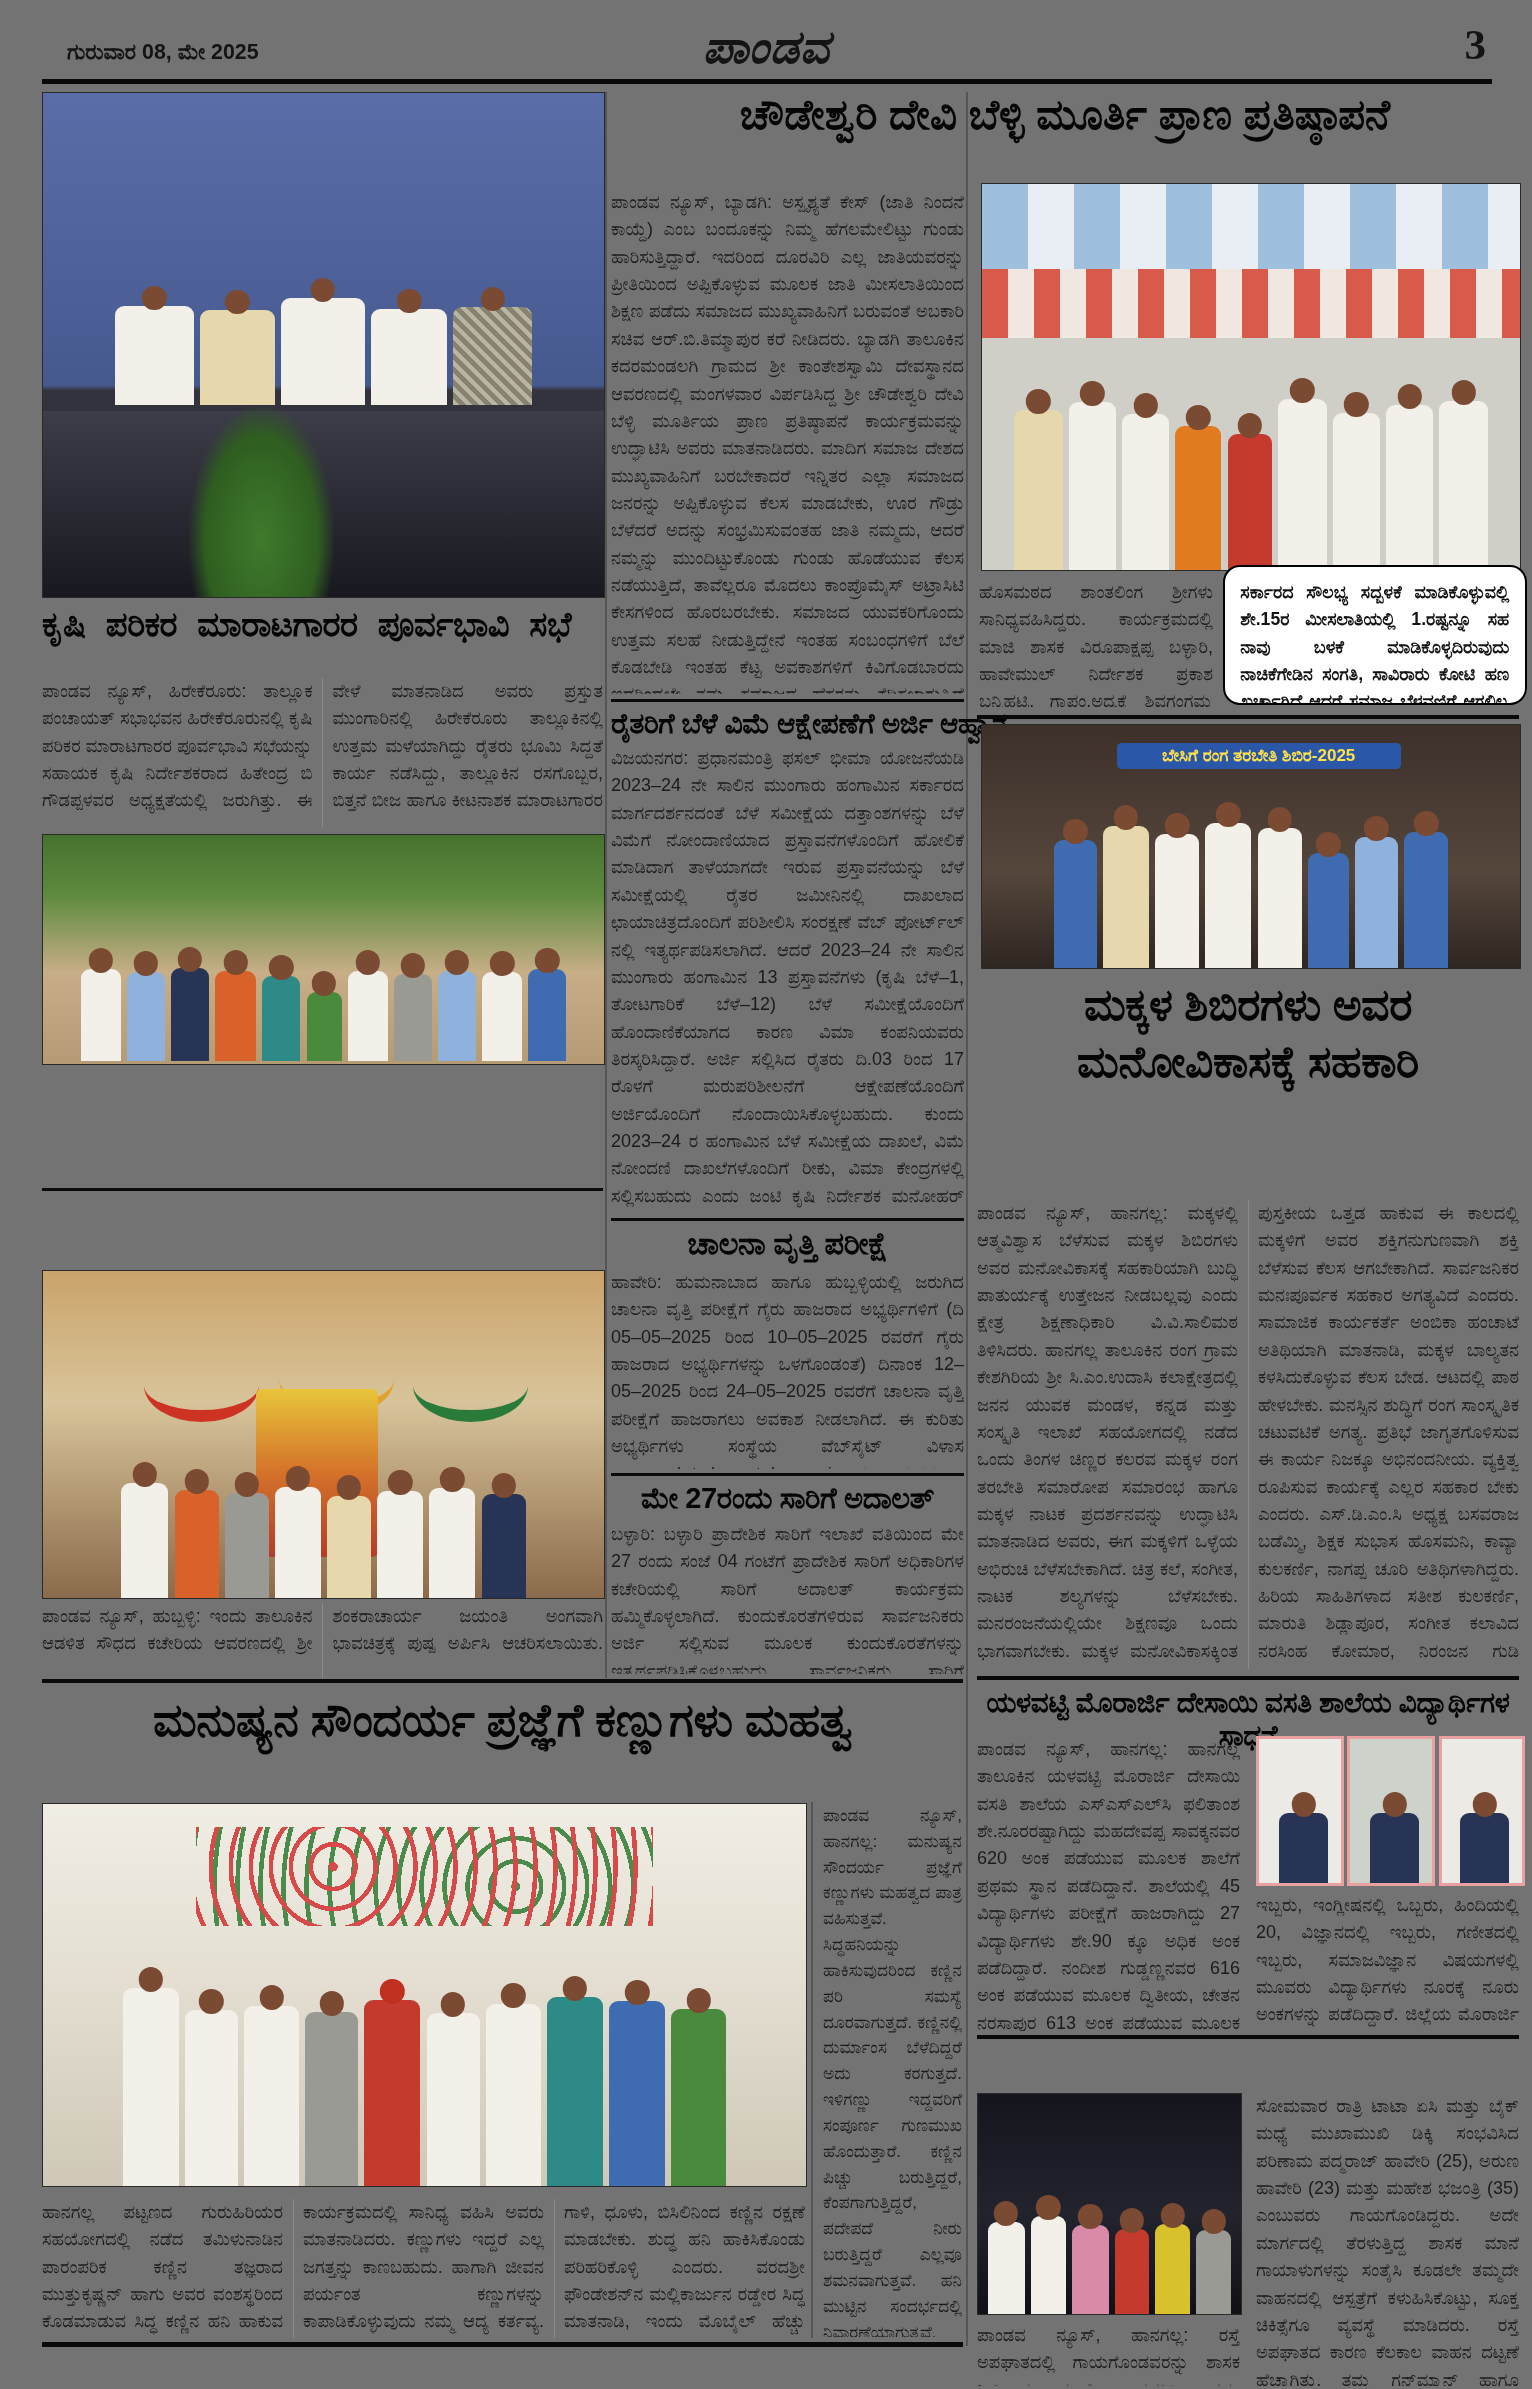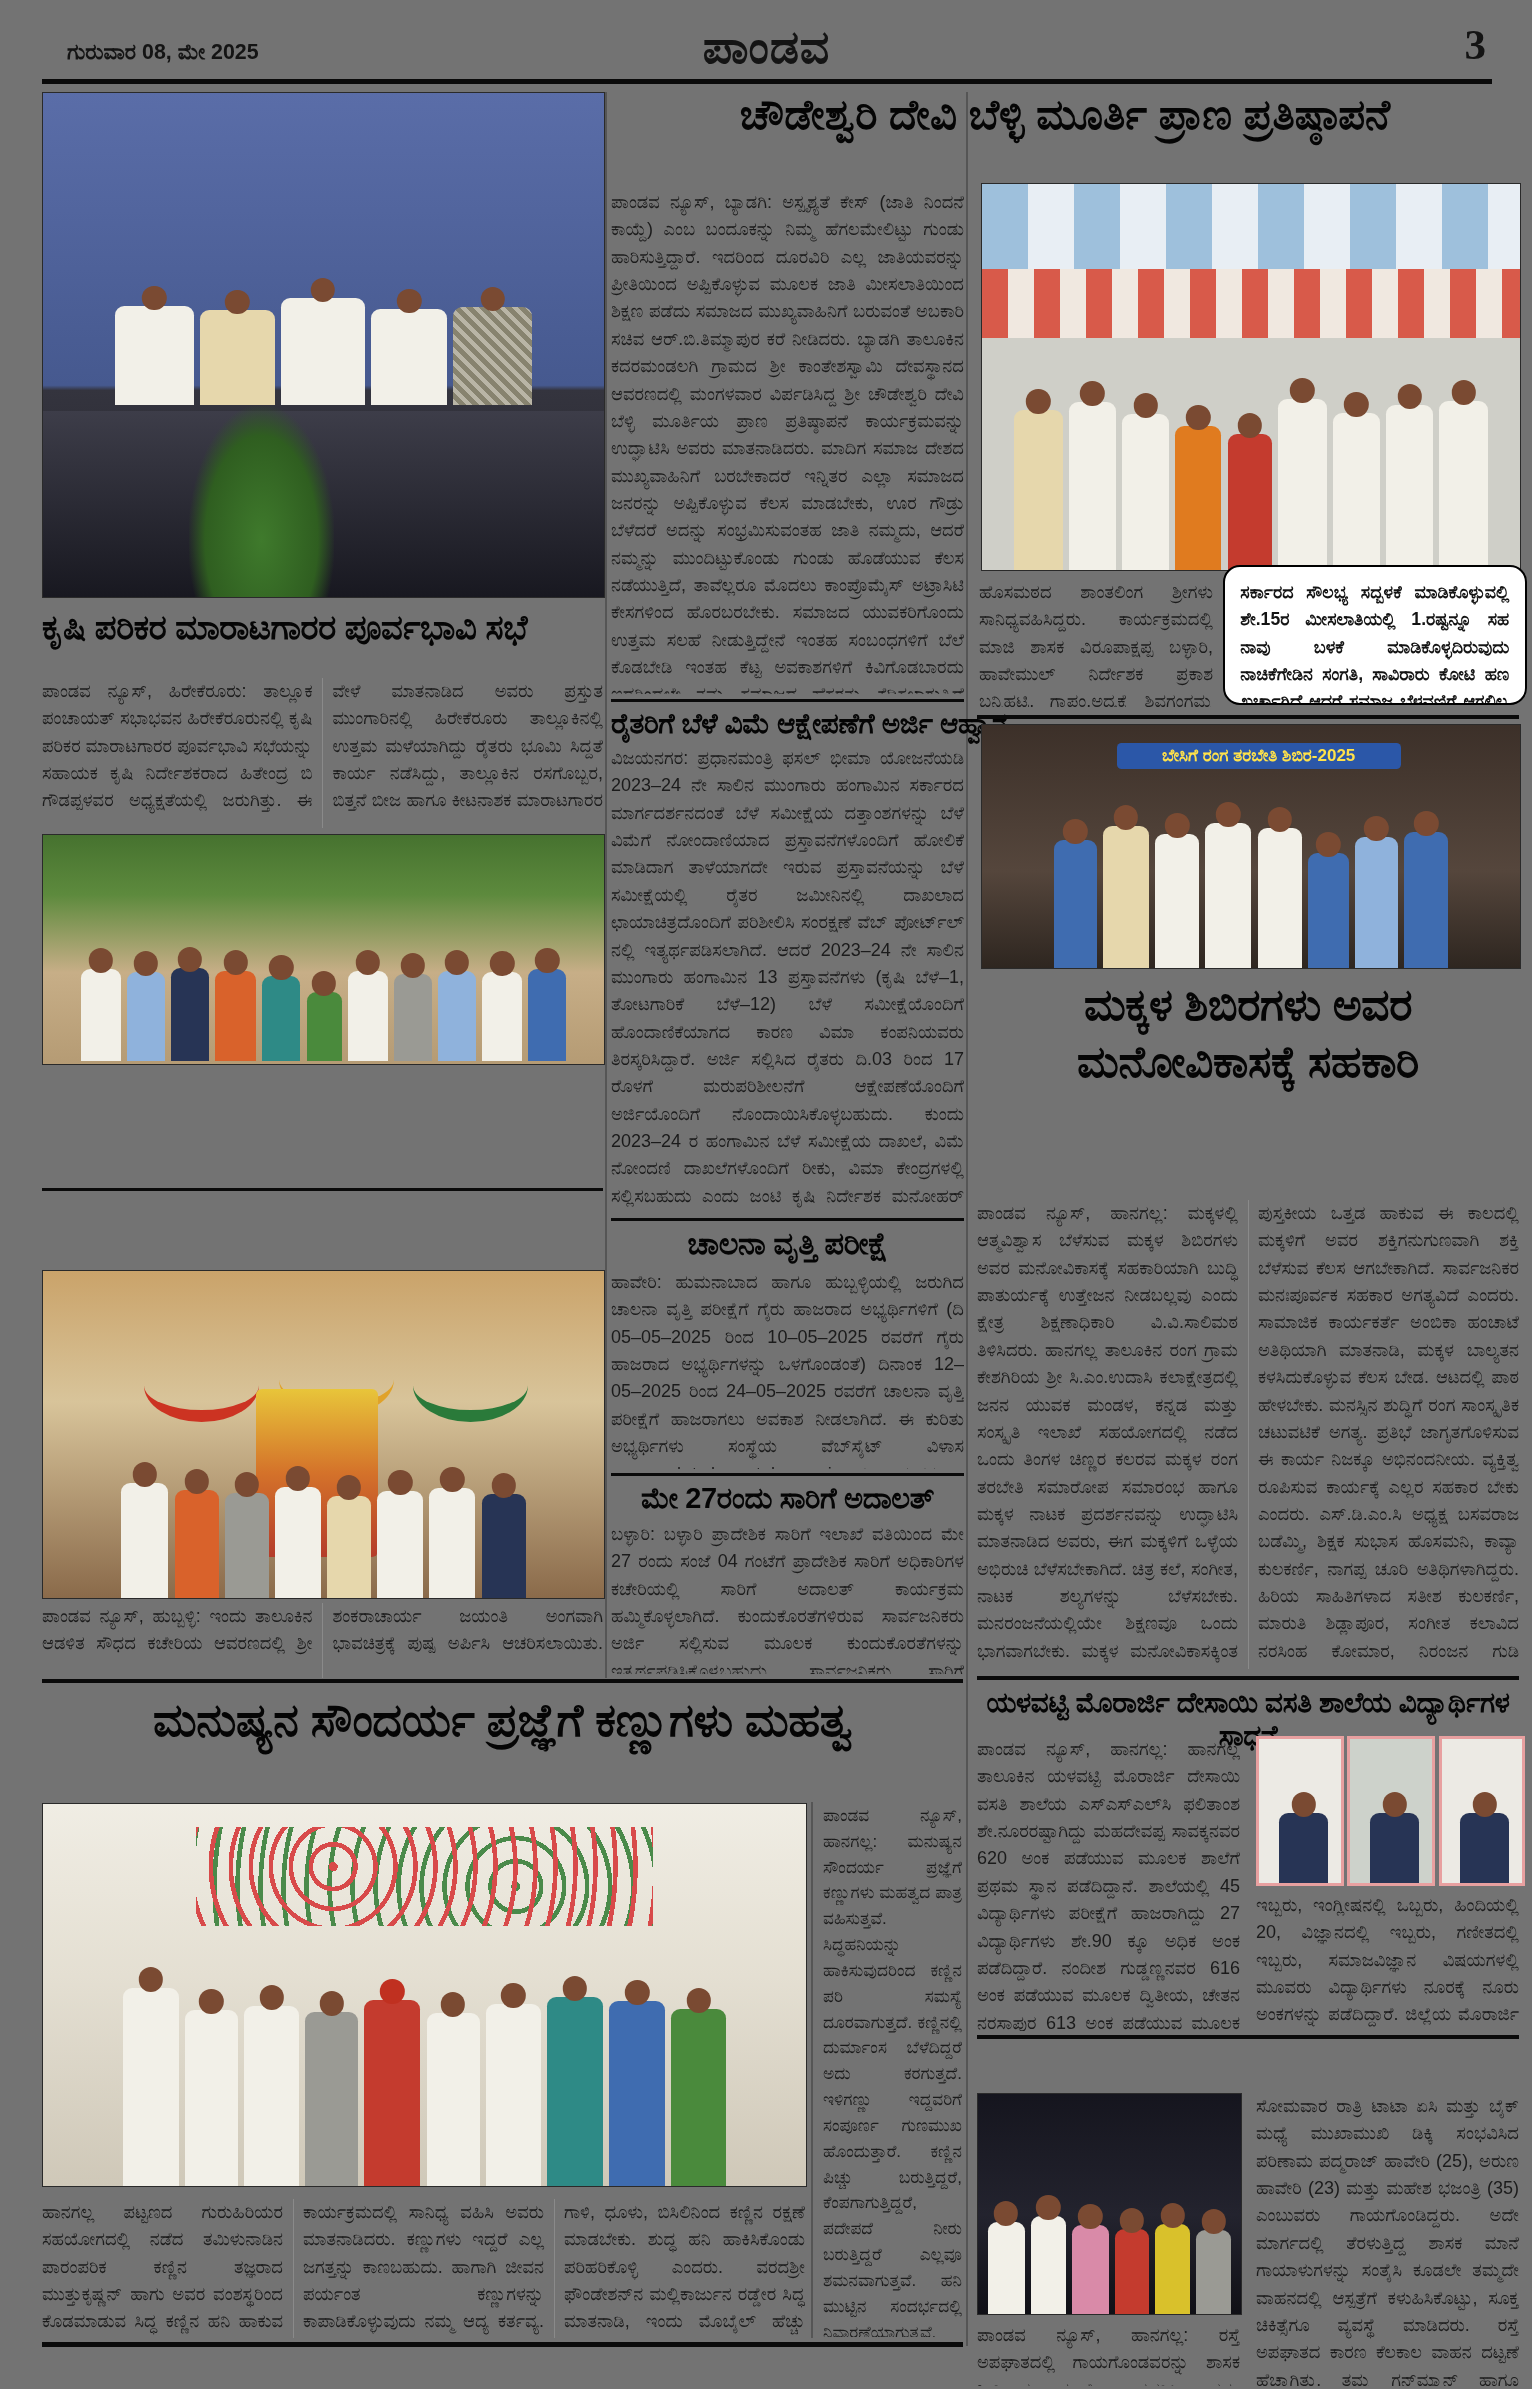--- a/index.html
+++ b/index.html
@@ -37,41 +37,41 @@
   .pagenum{font-family:"Liberation Serif","DejaVu Serif",serif;font-weight:700;font-size:43px;}
   .date{font-weight:700;font-size:21.4px;}
   .center{text-align:center;}
 </style>
 </head>
 <body>
 
 <div id="page">
 
   <div class="abs date" style="left:67px;top:40px;">ಗುರುವಾರ 08, ಮೇ 2025</div>
-  <div class="abs masthead center" style="left:0;right:0;top:20px;">ಪಾಂಡವ</div>
+  <div class="abs masthead center" style="left:0;right:0;top:20px;font-style:italic;">ಪಾಂಡವ</div>
   <div class="abs pagenum" style="right:47px;top:20px;">3</div>
   <div class="rule" style="left:42px;top:79px;width:1450px;height:5.3px;"></div>
 
   <div class="vrule" style="left:605px;top:92px;height:1586px;"></div>
   <div class="vrule" style="left:966px;top:92px;height:2254px;"></div>
   <div class="vrule" style="left:811px;top:1802px;height:536px;"></div>
 
   <div class="photo" style="left:42px;top:92px;width:561px;height:504px;background:linear-gradient(180deg,#5a6da8 0%,#46598f 58%,#34343e 59%,#22222b 100%);">
     <div class="prow" style="bottom:38%;">
       <span class="pr w" style="width:79px;height:99px;"></span>
       <span class="pr cream" style="width:75px;height:95px;"></span>
       <span class="pr w" style="width:84px;height:107px;"></span>
       <span class="pr w" style="width:76px;height:96px;"></span>
       <span class="pr check" style="width:79px;height:98px;"></span>
     </div>
     <div class="ovl" style="left:0;right:0;bottom:0;height:37%;background:linear-gradient(180deg,#3d3d49,#181820);"></div>
     <div class="ovl" style="left:26%;bottom:0;width:145px;height:191px;background:radial-gradient(ellipse at 50% 70%,#3f7a2c 0%,#2f5e20 55%,transparent 72%);"></div>
   </div>
 
-  <div class="hl" style="left:42px;top:607px;width:561px;font-size:34px;">ಕೃಷಿ ಪರಿಕರ ಮಾರಾಟಗಾರರ ಪೂರ್ವಭಾವಿ ಸಭೆ</div>
+  <div class="hl" style="left:42px;top:607px;width:561px;font-size:34px;font-family:Liberation Mono, monospace;">ಕೃಷಿ ಪರಿಕರ ಮಾರಾಟಗಾರರ ಪೂರ್ವಭಾವಿ ಸಭೆ</div>
   <div class="body-txt cols2" style="left:42px;top:678px;width:561px;height:150px;">ಪಾಂಡವ ನ್ಯೂಸ್, ಹಿರೇಕೆರೂರು: ತಾಲ್ಲೂಕ ಪಂಚಾಯತ್ ಸಭಾಭವನ ಹಿರೇಕೆರೂರುನಲ್ಲಿ ಕೃಷಿ ಪರಿಕರ ಮಾರಾಟಗಾರರ ಪೂರ್ವಭಾವಿ ಸಭೆಯನ್ನು ಸಹಾಯಕ ಕೃಷಿ ನಿರ್ದೇಶಕರಾದ ಹಿತೇಂದ್ರ ಬಿ ಗೌಡಪ್ಪಳವರ ಅಧ್ಯಕ್ಷತೆಯಲ್ಲಿ ಜರುಗಿತ್ತು. ಈ ವೇಳೆ ಮಾತನಾಡಿದ ಅವರು ಪ್ರಸ್ತುತ ಮುಂಗಾರಿನಲ್ಲಿ ಹಿರೇಕೆರೂರು ತಾಲ್ಲೂಕಿನಲ್ಲಿ ಉತ್ತಮ ಮಳೆಯಾಗಿದ್ದು ರೈತರು ಭೂಮಿ ಸಿದ್ದತೆ ಕಾರ್ಯ ನಡೆಸಿದ್ದು, ತಾಲ್ಲೂಕಿನ ರಸಗೊಬ್ಬರ, ಬಿತ್ತನೆ ಬೀಜ ಹಾಗೂ ಕೀಟನಾಶಕ ಮಾರಾಟಗಾರರ ಸಭೆ ನಡೆಸಿ ಗುಣಮಟ್ಟದ ಕೃಷಿ ಪರಿಕರಗಳ ಮಾರಾಟ ಕುರಿತು ಸೂಚನೆಗಳನ್ನು ನೀಡಿದರು. ಡೀಲರುಗಳಿಗೆ ವಿವಿಧ ರಸಗೊಬ್ಬರಗಳನ್ನು ದಾಸ್ತಾನು ಮಾಡಲು ಸೂಚನೆ ನೀಡಿದ್ದು, ಯಾವುದೇ ಲೋಪವಾಗದಂತೆ ಮಾರಾಟ ಮಾಡಲು ಸೂಚನೆ ನೀಡಿದರು ಹಾಗೂ ರೈತರು ಅಧಿಕೃತ ಲೈಸೆನ್ಸ್ ಹೊಂದಿದ ರಸಗೊಬ್ಬರ ಮಾರಾಟಗಾರರಿಂದ ತಮ್ಮ ಆಧಾರ ಸಂಖ್ಯೆಯನ್ನು ನಮೂದಿಸಿ ಉಪಕರಣದ ಮೂಲಕ ರಸಗೊಬ್ಬರಗಳನ್ನು ಖರೀದಿಸಬಹುದಾಗಿದೆ. ರೈತರು ಕೇವಲ ಒಂದೇ ಬಗೆಯ ರಸಗೊಬ್ಬರಕ್ಕೆ ಅವಲಂಬಿತರಾಗದೇ ಗಂಧಕ ಹಾಗೂ ಪೊಟ್ಯಾಷ್ ಅಂಶಗಳಿರುವ 20:20:0:13, 10:26:26, ಲಘು ಪೋಷಕಾಂಶಗಳಾದ 19:19:19 ಹಾಗೂ ವಿವಿಧ ಕಾಂಪ್ಲೆಕ್ಸ್ ರಸಗೊಬ್ಬರಗಳನ್ನು ಬಳಸುವುದರಿಂದ ಪೋಷಕಾಂಶಗಳ ಸಮಗ್ರ ಪೂರೈಕೆಯಾಗುವುದು. ಈ ಸಂದರ್ಭದಲ್ಲಿ ತಾಲೂಕಿನ ಪರಿಕರ ಮಾರಾಟಗಾರರು ಸಭೆಯಲ್ಲಿ ಉಪಸ್ಥಿತರಿದ್ದರು.</div>
 
   <div class="photo" style="left:42px;top:834px;width:561px;height:229px;background:linear-gradient(180deg,#46722f 0%,#5d8a3d 26%,#c7ae87 60%,#b59b74 100%);">
     <div class="prow" style="bottom:3.1px;">
       <span class="pr w" style="width:40px;height:92px;"></span>
       <span class="pr lblue" style="width:38px;height:89px;"></span>
       <span class="pr navy" style="width:38px;height:93px;"></span>
       <span class="pr orange" style="width:41px;height:90px;"></span>
       <span class="pr teal" style="width:38px;height:85px;"></span>
       <span class="pr green" style="width:35px;height:69px;"></span>

